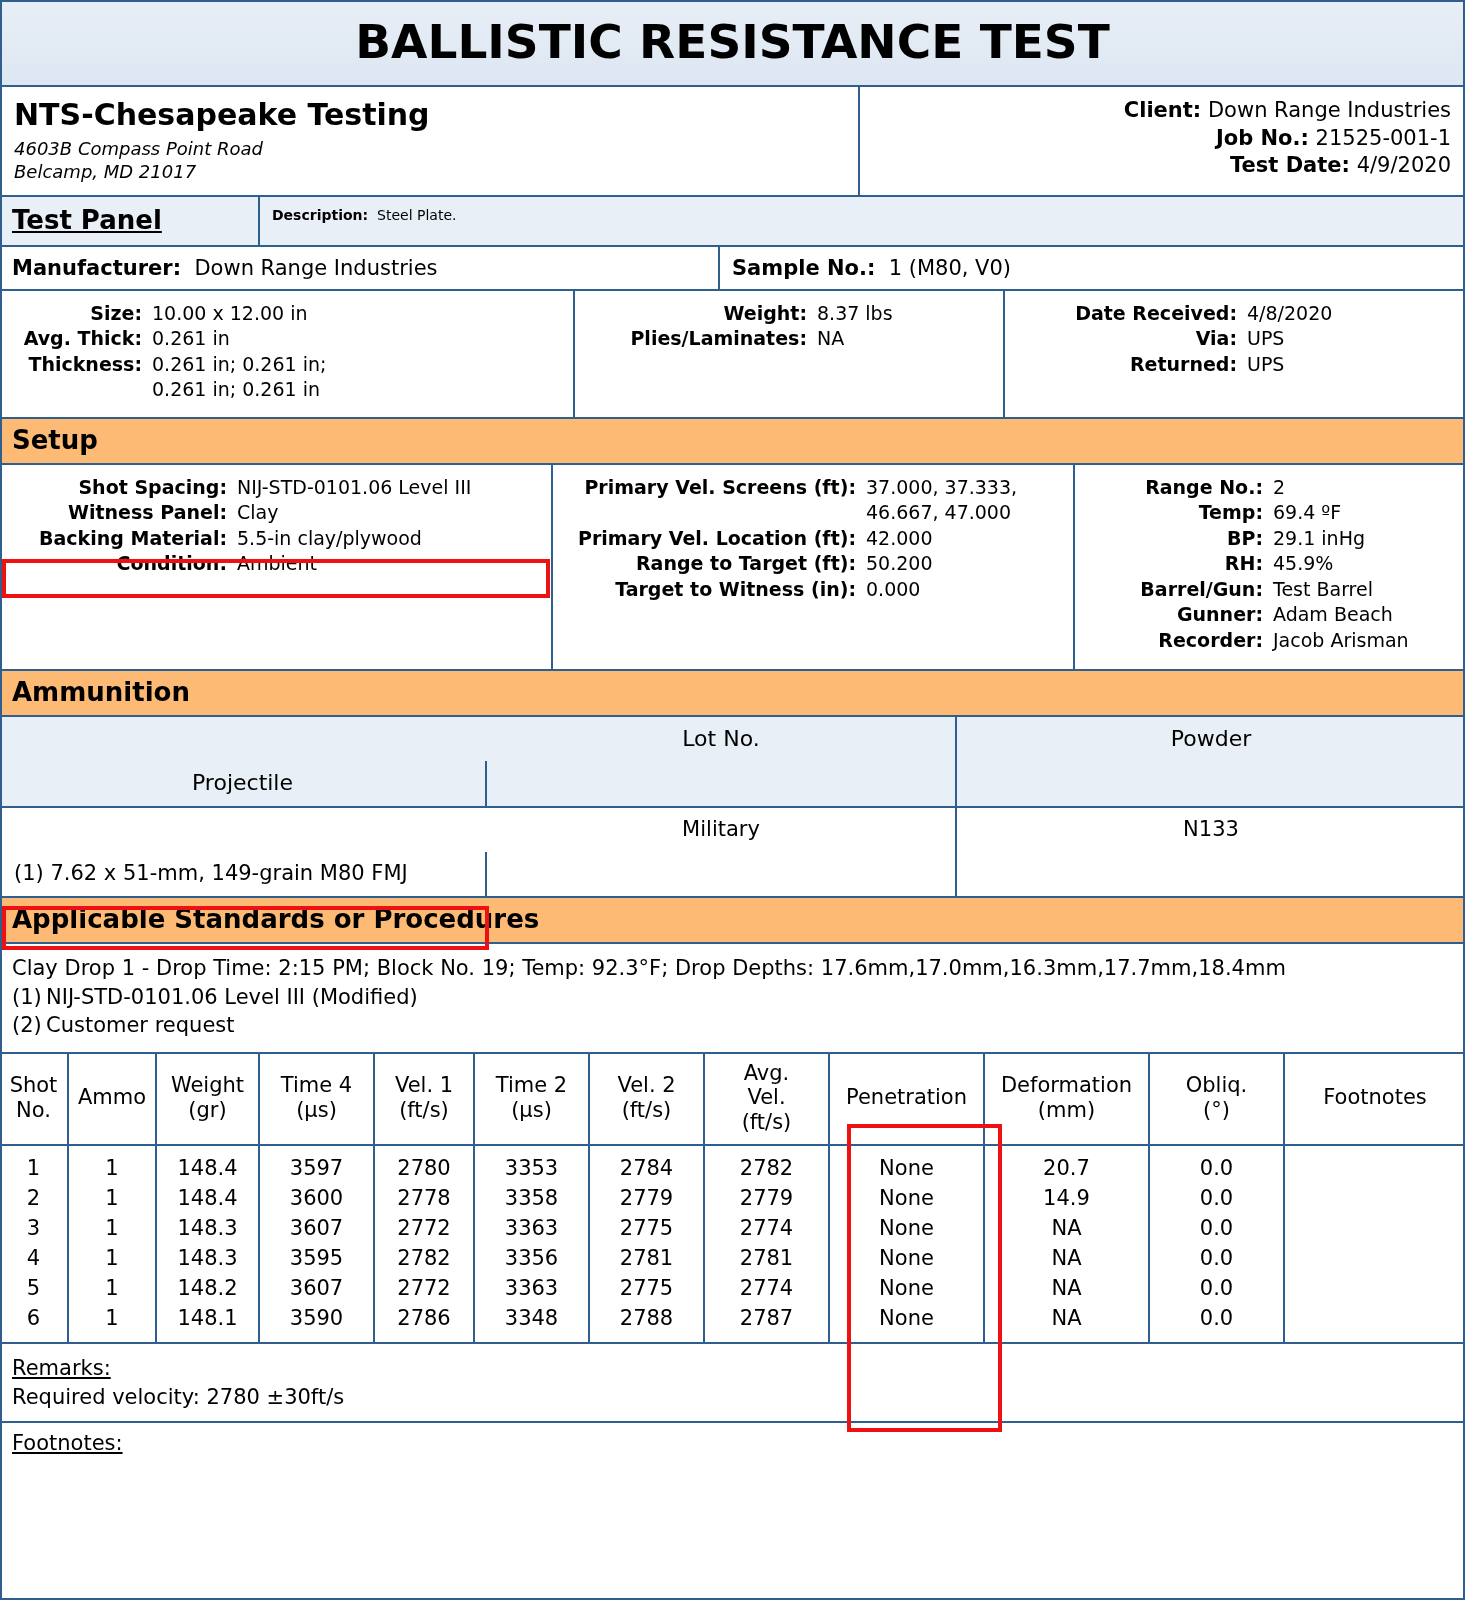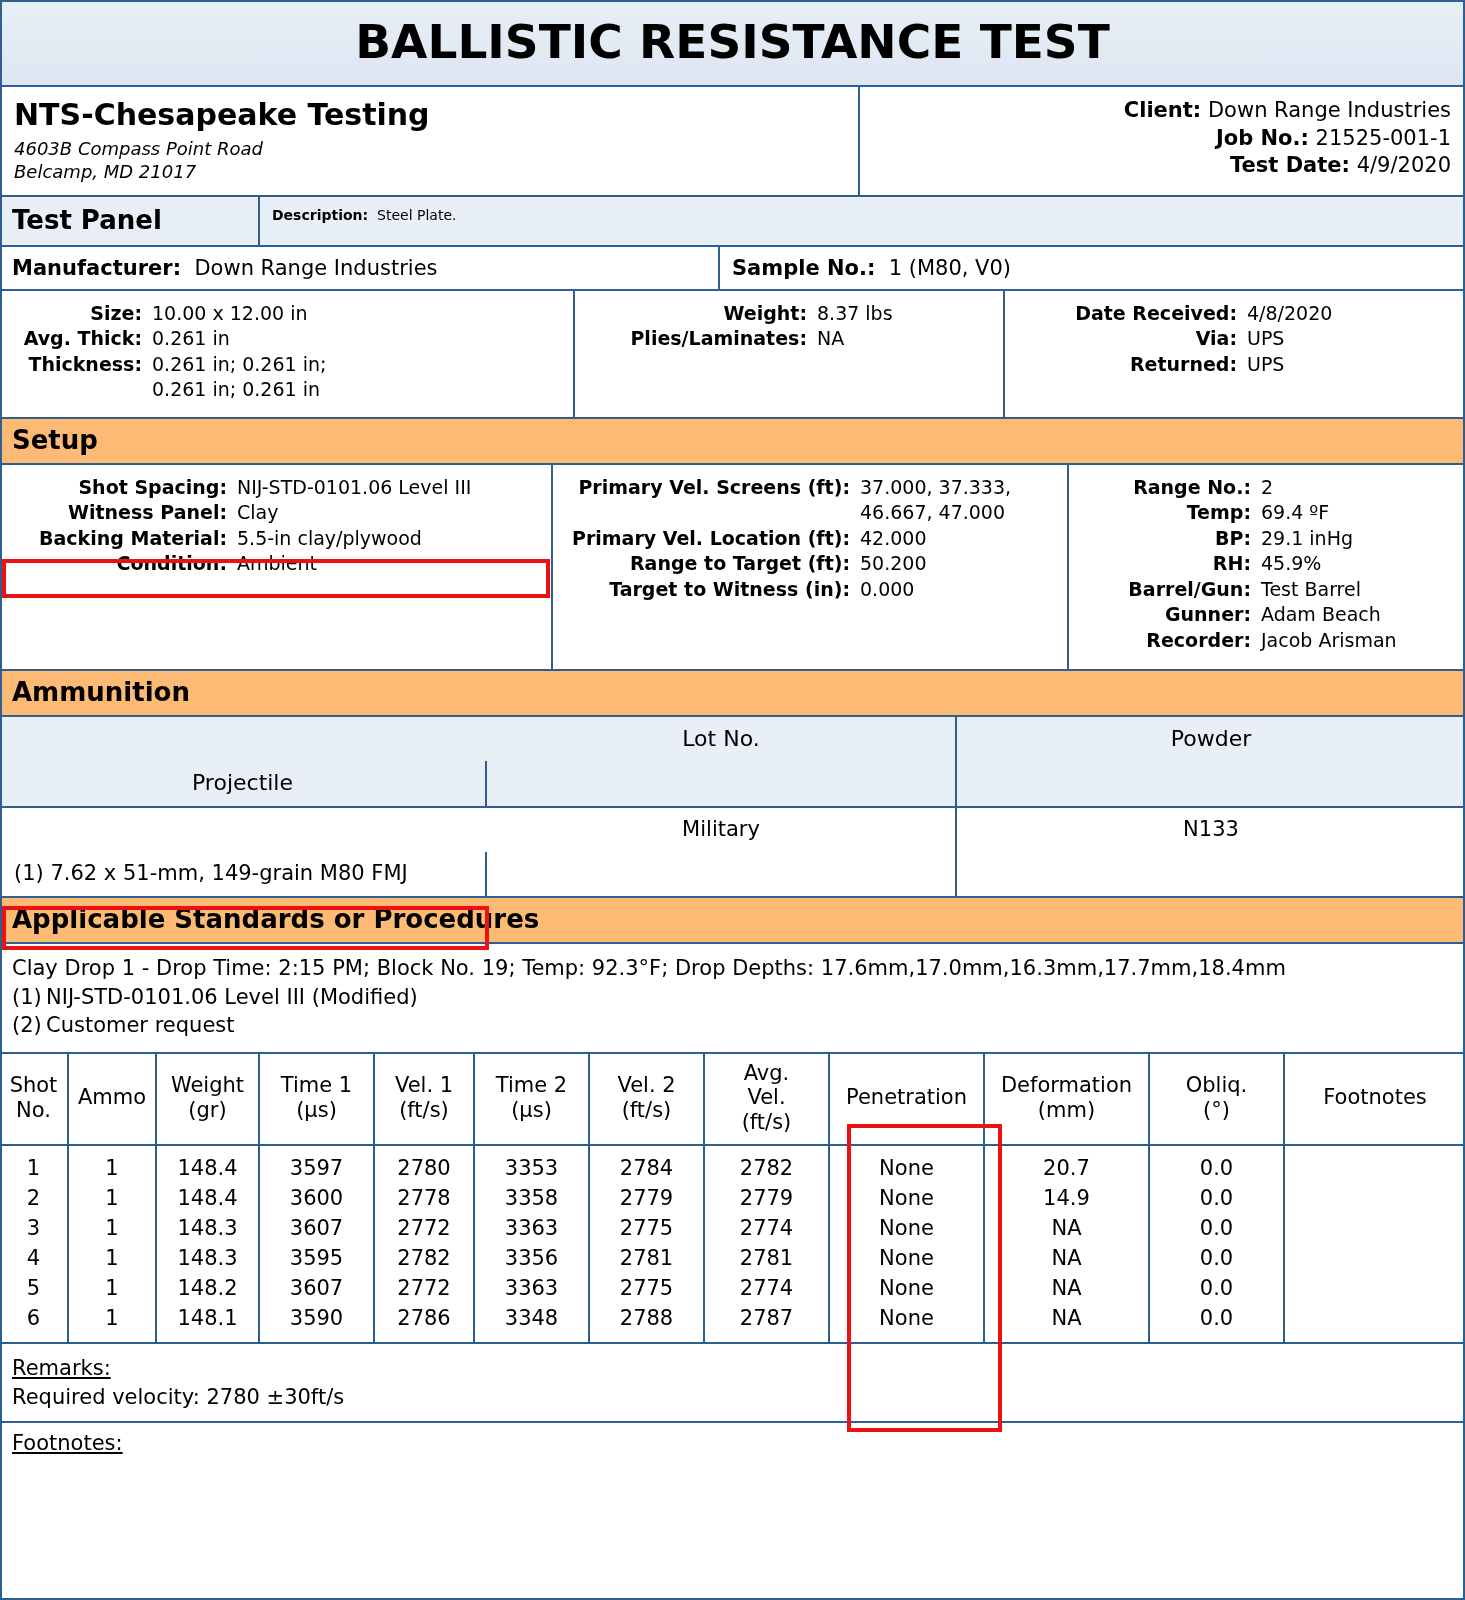--- a/index.html
+++ b/index.html
@@ -62,39 +62,40 @@
 
   
   .tp-row { display: flex; align-items: stretch; }
   .tp-title {
     width: 260px;
     font-size: 26px;
     font-weight: bold;
     padding: 8px 12px 10px 12px;
     border-right: 2px solid #2f5f8f;
     background: #e9eff7;
+    text-decoration: underline;
   }
   .tp-desc { flex: 1; padding: 10px 12px; font-size: 14px; background:#e9eff7; }
 
   .mfr-row { display: flex; }
   .mfr { width: 720px; padding: 9px 12px; font-size: 21px; border-right: 2px solid #2f5f8f; }
   .sample { flex: 1; padding: 9px 12px; font-size: 21px; }
 
   .panel3 { display: flex; }
   .panel3 > div { padding: 10px 12px 14px 12px; }
   .p3a { width: 575px; border-right: 2px solid #2f5f8f; }
   .p3b { width: 430px; border-right: 2px solid #2f5f8f; }
   .p3c { flex: 1; }
   .kvlist { font-size: 19px; line-height: 1.34; }
   .kvlist .line { display: flex; }
   .kvlist .k { font-weight: bold; text-align: right; padding-right: 10px; }
   .kvlist .v { text-align: right; }
 
   
-  .setup3 { display: flex; }
+  .setup3 { display: flex; gap: 6px; }
   .s1 { width: 553px; border-right: 2px solid #2f5f8f; padding: 10px 12px 16px 12px; }
   .s2 { width: 516px; border-right: 2px solid #2f5f8f; padding: 10px 12px 16px 12px; }
   .s3 { flex: 1; padding: 10px 12px 16px 12px; }
 
   
   .ammo-head { display: flex; background:#e9eff7; }
   .ammo-head > div { font-size: 22px; padding: 9px 0 11px 0; text-align: center; }
   .ammo-row { display: flex; }
   .ammo-row > div { font-size: 21px; padding: 9px 0 11px 0; text-align: center; }
   .c-proj { width: 487px; border-right: 2px solid #2f5f8f; margin-top: 44px; }
@@ -361,21 +362,21 @@
         <col style="width:155px">
           <col style="width:165px">
           <col style="width:135px">
           <col style="width:auto">
       </colgroup>
       <thead>
         <tr>
           <th><span>Shot</span><br><span>No.</span></th>
           <th><span>Ammo</span></th>
           <th><span>Weight</span><br><span>(gr)</span></th>
-          <th><span>Time 1</span><br><span>(µs)</span></th>
+          <th><span>Time 4</span><br><span>(µs)</span></th>
           <th><span>Vel. 1</span><br><span>(ft/s)</span></th>
           <th><span>Time 2</span><br><span>(µs)</span></th>
           <th><span>Vel. 2</span><br><span>(ft/s)</span></th>
           <th><span>Avg.</span><br><span>Vel.</span><br><span>(ft/s)</span></th>
           <th><span>Penetration</span></th>
           <th><span>Deformation</span><br><span>(mm)</span></th>
           <th><span>Obliq.</span><br><span>(°)</span></th>
           <th><span>Footnotes</span></th>
         </tr>
       </thead>

